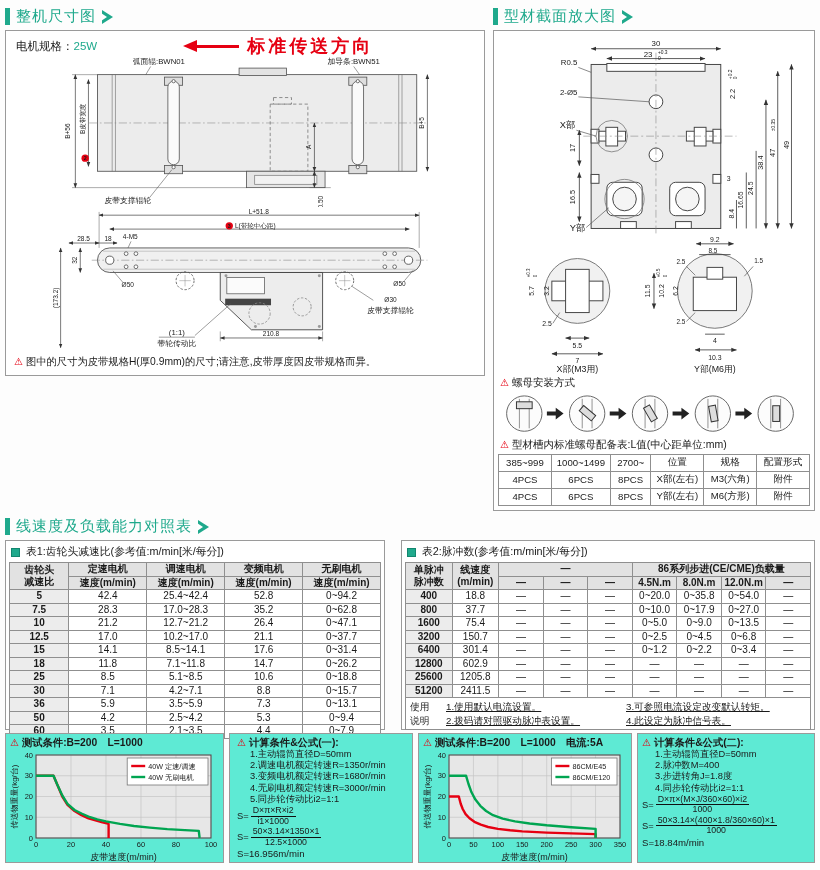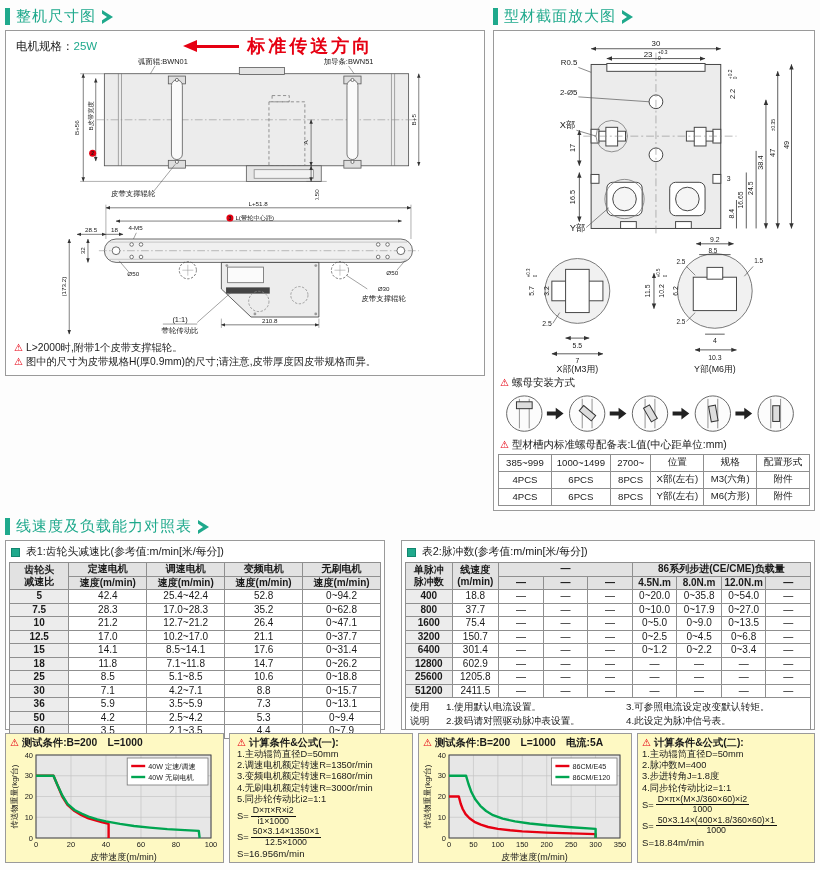--- a/index.html
+++ b/index.html
@@ -53,31 +53,31 @@
   .tbox2{flex:1;}
   .tbl-title{display:flex;align-items:center;font-size:10.8px;height:16px;margin:1px 0 2px 2px;}
   .sq{width:9px;height:9px;background:var(--teal);border:1px solid #13866f;margin-right:6px;}
   .dtable{width:100%;border-collapse:collapse;table-layout:fixed;}
   .dtable th,.dtable td{border:1px solid var(--tbl);text-align:center;padding:0;font-size:10px;height:13px;line-height:12.5px;white-space:nowrap;overflow:hidden;}
   .dtable th{background:#e2e2e2;font-weight:bold;font-size:10px;}
   .dtable td{background:#fff;font-weight:normal;}
   .dtable td.rowhead{background:#ececec;font-weight:bold;}
   .usage{display:flex;border:1px solid var(--tbl);border-top:none;font-size:9.7px;line-height:13.5px;padding:2px 4px;}
   .u-label{width:36px;}
-  .u-col{flex:1;}
+  .u-col{flex:1;text-decoration:underline;}
 
   .charts-row{display:flex;gap:5px;margin-top:3px;}
-  .cbox{border:1px solid var(--bdr);background:#fef9c3;height:130px;padding:2px 4px;overflow:hidden;}
+  .cbox{border:1px solid var(--bdr);background:#5eead4;height:130px;padding:2px 4px;overflow:hidden;}
   .cbox-chart1{flex:0 0 219px;}
   .cbox-f1{flex:0 0 184px;padding-left:7px;}
   .cbox-chart2{flex:0 0 214px;}
   .cbox-f2{flex:1;}
   .cond{font-size:10.3px;font-weight:bold;height:14px;white-space:nowrap;}
   .f-title{font-size:10.3px;font-weight:bold;height:13px;white-space:nowrap;}
-  .f-line{font-size:9.3px;line-height:11.2px;white-space:nowrap;}
+  .f-line{font-size:9.3px;line-height:11.2px;white-space:nowrap;margin-left:13px;}
   .frac-line{display:flex;align-items:center;font-size:9.3px;margin:1px 0;}
   .frac{display:inline-block;text-align:center;font-size:8.8px;line-height:9.5px;margin-left:2px;}
   .frac .num{display:block;border-bottom:1px solid #111;padding:0 2px;}
   .frac .den{display:block;padding:0 2px;}
   .result{font-size:9.6px;margin-top:1px;}
 </style>
 </head>
 <body>
 
 <div>
@@ -246,21 +246,20 @@
           </g>
           <g>
             <text x="152" y="156" font-size="9.5" text-anchor="middle" fill="#1fa98c">(1:1)</text>
             <line x1="130" y1="159" x2="174" y2="159" stroke="#555" stroke-width="0.7"></line>
             <text class="cjk" x="152" y="170" text-anchor="middle">带轮传动比</text>
             <line class="ldr" x1="174" y1="157" x2="218" y2="118"></line>
           </g>
         </svg>
 
         <div class="notes">
-          <div><span class="warn">⚠</span><span>L&gt;2000时,附带1个皮带支撑辊轮。</span></div>
           <div><span class="warn">⚠</span><span>图中的尺寸为皮带规格H(厚0.9mm)的尺寸;请注意,皮带厚度因皮带规格而异。</span></div>
         </div>
       </div>
     </div>
 
     <div class="panel-right">
       <div class="sec-header">
         <span class="hdr-bar"></span>
         <span class="hdr-title">型材截面放大图</span>
         <span class="hdr-arrow"></span>

